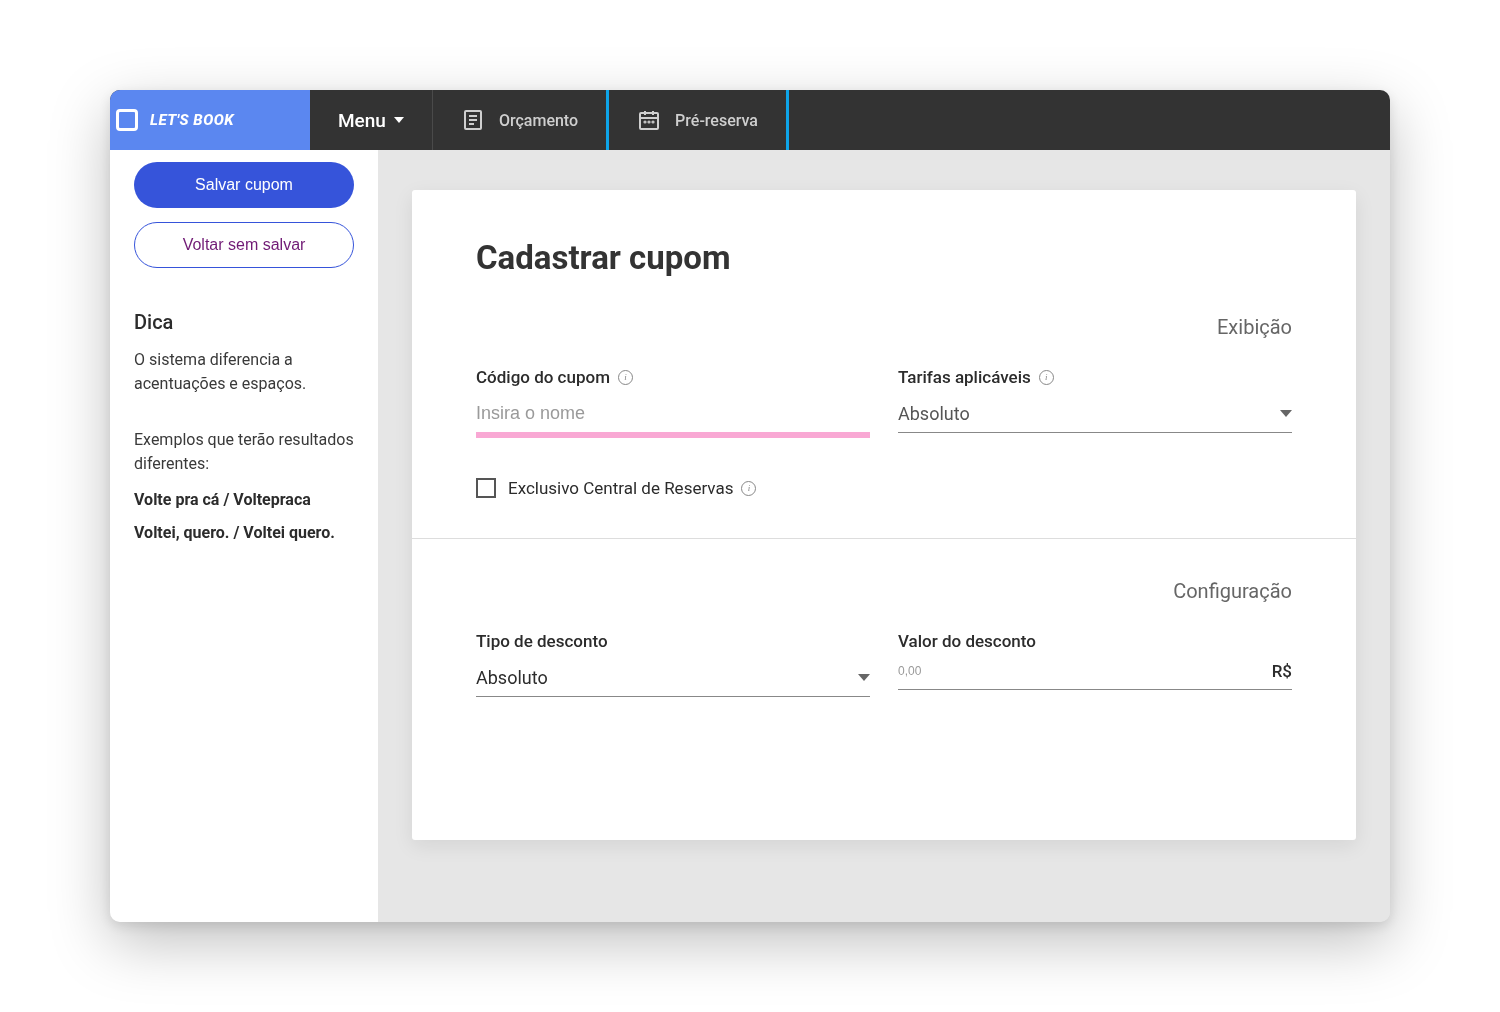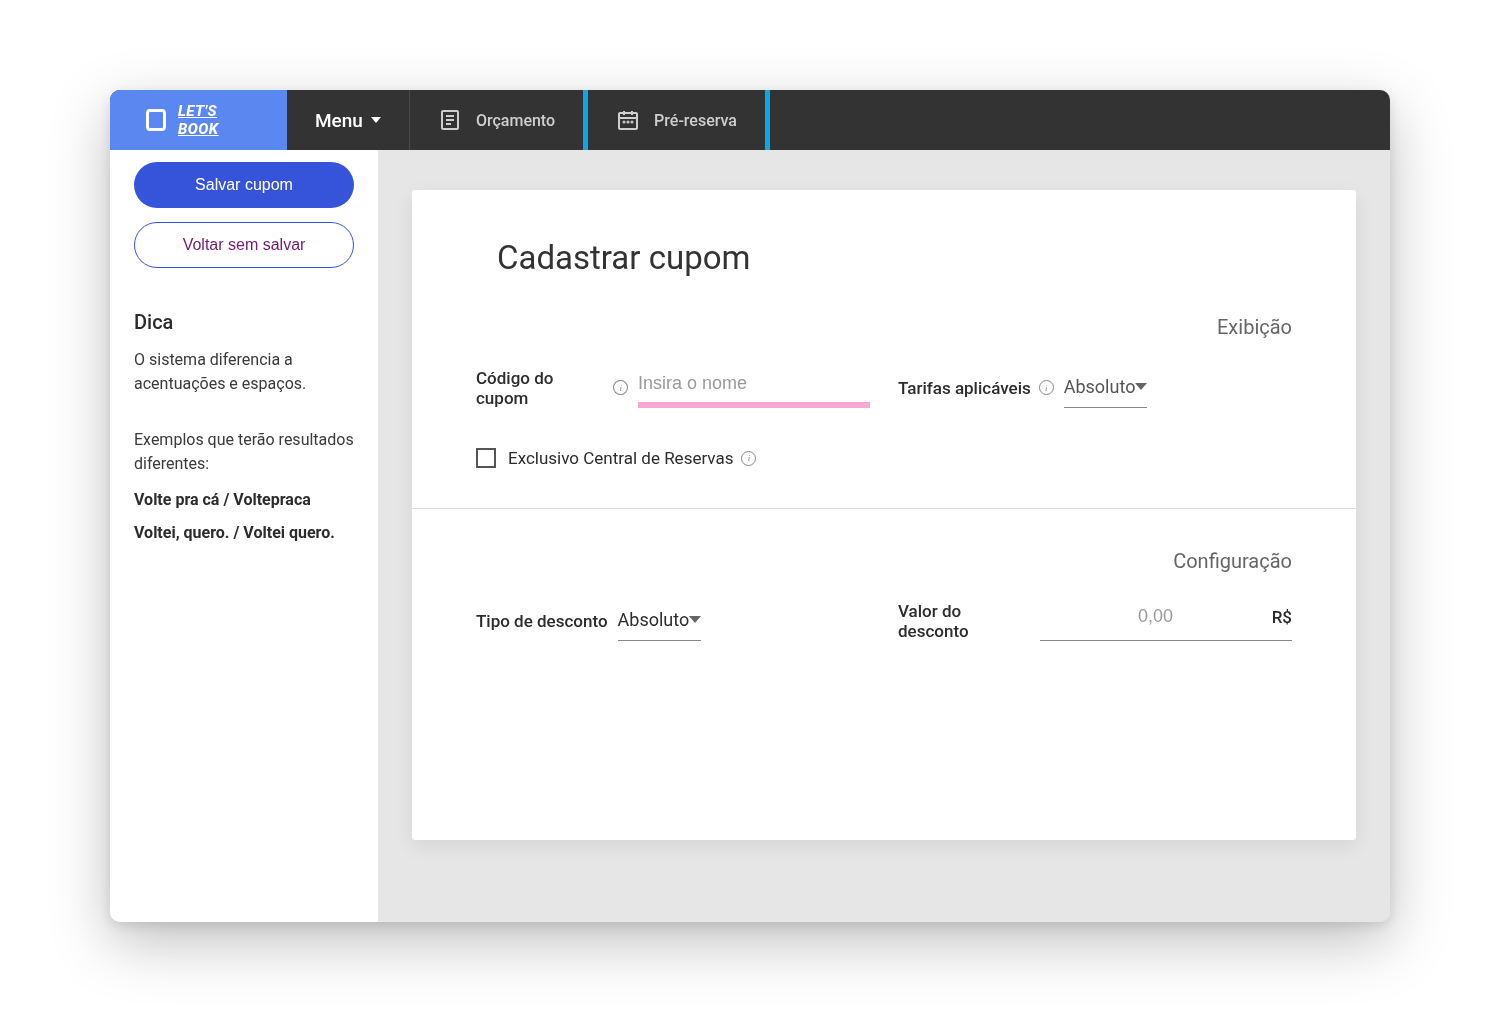--- a/index.html
+++ b/index.html
@@ -26,24 +26,23 @@
       display: flex;
       align-items: stretch;
       height: 60px;
       background: #333333;
       color: #fff;
     }
     .logo-block {
       background: #5b87f0;
       display: flex;
       align-items: center;
-      padding: 0 36px;
+      padding: 0 6px;
       gap: 12px;
-      width: 177px;
-      text-decoration: underline;
+      width: 200px;
     }
     .logo-square {
       width: 22px; height: 22px;
       border: 3px solid #fff;
       border-radius: 4px;
     }
     .logo-text {
       font-weight: 800;
       font-size: 15px;
       letter-spacing: 0.5px;
@@ -60,21 +59,21 @@
       border-right: 1px solid #4a4a4a;
     }
     .nav-item {
       display: flex;
       align-items: center;
       gap: 14px;
       padding: 0 28px;
       color: #cfcfcf;
       font-size: 16px;
       font-weight: 500;
-      border-right: 5px solid #0ea5e9;
+      border-right: 3px solid #0ea5e9;
       cursor: pointer;
     }
     .nav-icon {
       width: 24px; height: 24px;
       display: inline-flex; align-items: center; justify-content: center;
     }
     .chevron-down-small {
       width: 0; height: 0;
       border-left: 5px solid transparent;
       border-right: 5px solid transparent;
@@ -143,41 +142,40 @@
     }
     .card {
       background: #fff;
       border-radius: 3px;
       padding: 48px 64px 64px 64px;
       box-shadow: 0 6px 20px rgba(0,0,0,0.08);
       min-height: 650px;
     }
     .card-title {
       font-size: 33px;
-      font-weight: 400;
+      font-weight: 700;
       color: #333;
       margin-bottom: 38px;
-      margin-left: 21px;
     }
     .section-label {
       font-size: 20px;
       color: #666;
       font-weight: 400;
       margin-bottom: 28px;
       text-align: right;
     }
     .field-row {
       display: flex;
       gap: 28px;
       margin-bottom: 40px;
     }
     .field {
       flex: 1;
       display: flex;
-      flex-direction: row;
+      flex-direction: column;
       gap: 10px;
     }
     .field-label {
       font-size: 17px;
       font-weight: 500;
       color: #2c2c2c;
       display: flex;
       align-items: center;
       gap: 8px;
     }
@@ -249,24 +247,23 @@
     .value-suffix {
       display: flex;
       align-items: center;
       border-bottom: 1px solid #888;
       padding: 0 0 8px 0;
     }
     .value-suffix input {
       border: none;
       outline: none;
       flex: 1;
-      font-size: 18px;
+      font-size: 12px;
       color: #333;
       background: transparent;
-      text-align: center;
     }
     .value-suffix input::placeholder { color: #9a9a9a; }
     .suffix-text {
       font-size: 17px;
       color: #2c2c2c;
       font-weight: 500;
     }
   </style>
 </head>
 <body>

